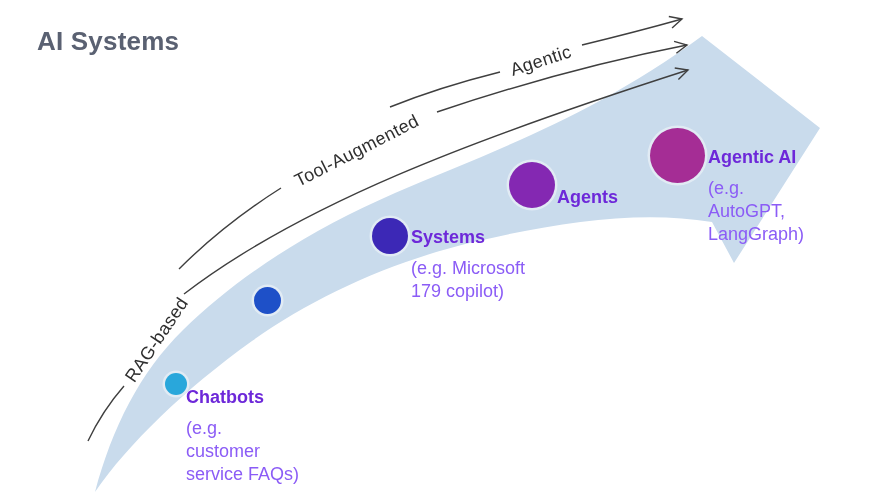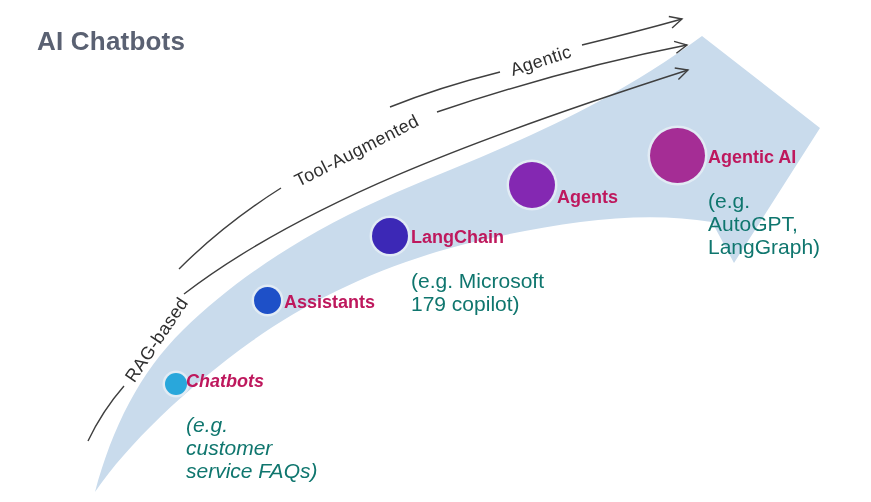--- a/index.html
+++ b/index.html
@@ -31,28 +31,28 @@
   }
   .dot {
     position: absolute;
     border-radius: 50%;
     box-shadow: 0 0 0 2.5px rgba(255,255,255,0.45);
   }
   .stage-label { position: absolute; }
   .stage-name {
     font-size: 18px;
     font-weight: bold;
-    color: #be185d;
+    color: #6d28d9;
     line-height: 22px;
     white-space: nowrap;
   }
   .stage-example {
-    margin-top: 21px;
-    font-size: 21px;
-    color: #0f766e;
+    margin-top: 9px;
+    font-size: 18px;
+    color: #8b5cf6;
     line-height: 23px;
     white-space: pre-line;
   }
 </style>
 </head>
 <body>
 
 <div class="canvas">
 
   <svg class="bg-svg" width="871" height="502" viewBox="0 0 871 502">
@@ -76,42 +76,41 @@
     <g fill="none" stroke-width="1.4" stroke="#3f3f3f">
       <path d="M88 441 C98 420 110 402 124 386"></path>
       <path d="M184 294 C300 205 470 140 688 70" marker-end="url(#ah)"></path>
       <path d="M179 269 C208 240 243 212 281 188"></path>
       <path d="M437 112 C520 84 600 62 687 45" marker-end="url(#ah)"></path>
       <path d="M390 107 C420 95 460 82 500 72"></path>
       <path d="M582 45 C615 37 650 28 682 19" marker-end="url(#ah)"></path>
     </g>
   </svg>
 
-  <h1 class="page-title" style="color: rgb(90, 97, 114);">AI Chatbots</h1>
+  <h1 class="page-title" style="color: rgb(90, 97, 114);">AI Systems</h1>
 
   <div class="arc-label" style="left:157px; top:340px; transform: translate(-50%,-50%) rotate(-56deg);">RAG-based</div>
   <div class="arc-label" style="left:357px; top:151px; transform: translate(-50%,-50%) rotate(-27deg);">Tool-Augmented</div>
   <div class="arc-label" style="left:541px; top:61px; transform: translate(-50%,-50%) rotate(-18deg);">Agentic</div>
 
   <div class="dot" style="left: 165px; top: 373px; width: 22px; height: 22px; background-color: rgb(41, 167, 219);"></div>
-  <div class="stage-label" style="left:186px; top:370px;font-style:italic;">
+  <div class="stage-label" style="left:186px; top:386px;">
     <div class="stage-name">Chatbots</div>
     <div class="stage-example">(e.g.
 customer
 service FAQs)</div>
   </div>
 
   <div class="dot" style="left: 254px; top: 287px; width: 27px; height: 27px; background-color: rgb(30, 80, 200);"></div>
   <div class="stage-label" style="left:284px; top:291px;">
-    <div class="stage-name">Assistants</div>
   </div>
 
   <div class="dot" style="left: 372px; top: 218px; width: 36px; height: 36px; background-color: rgb(60, 40, 182);"></div>
   <div class="stage-label" style="left:411px; top:226px;">
-    <div class="stage-name">LangChain</div>
+    <div class="stage-name">Systems</div>
     <div class="stage-example">(e.g. Microsoft
 179 copilot)</div>
   </div>
 
   <div class="dot" style="left: 509px; top: 162px; width: 46px; height: 46px; background-color: rgb(132, 40, 178);"></div>
   <div class="stage-label" style="left:557px; top:186px;">
     <div class="stage-name">Agents</div>
   </div>
 
   <div class="dot" style="left: 650px; top: 128px; width: 55px; height: 55px; background-color: rgb(165, 45, 149);"></div>

